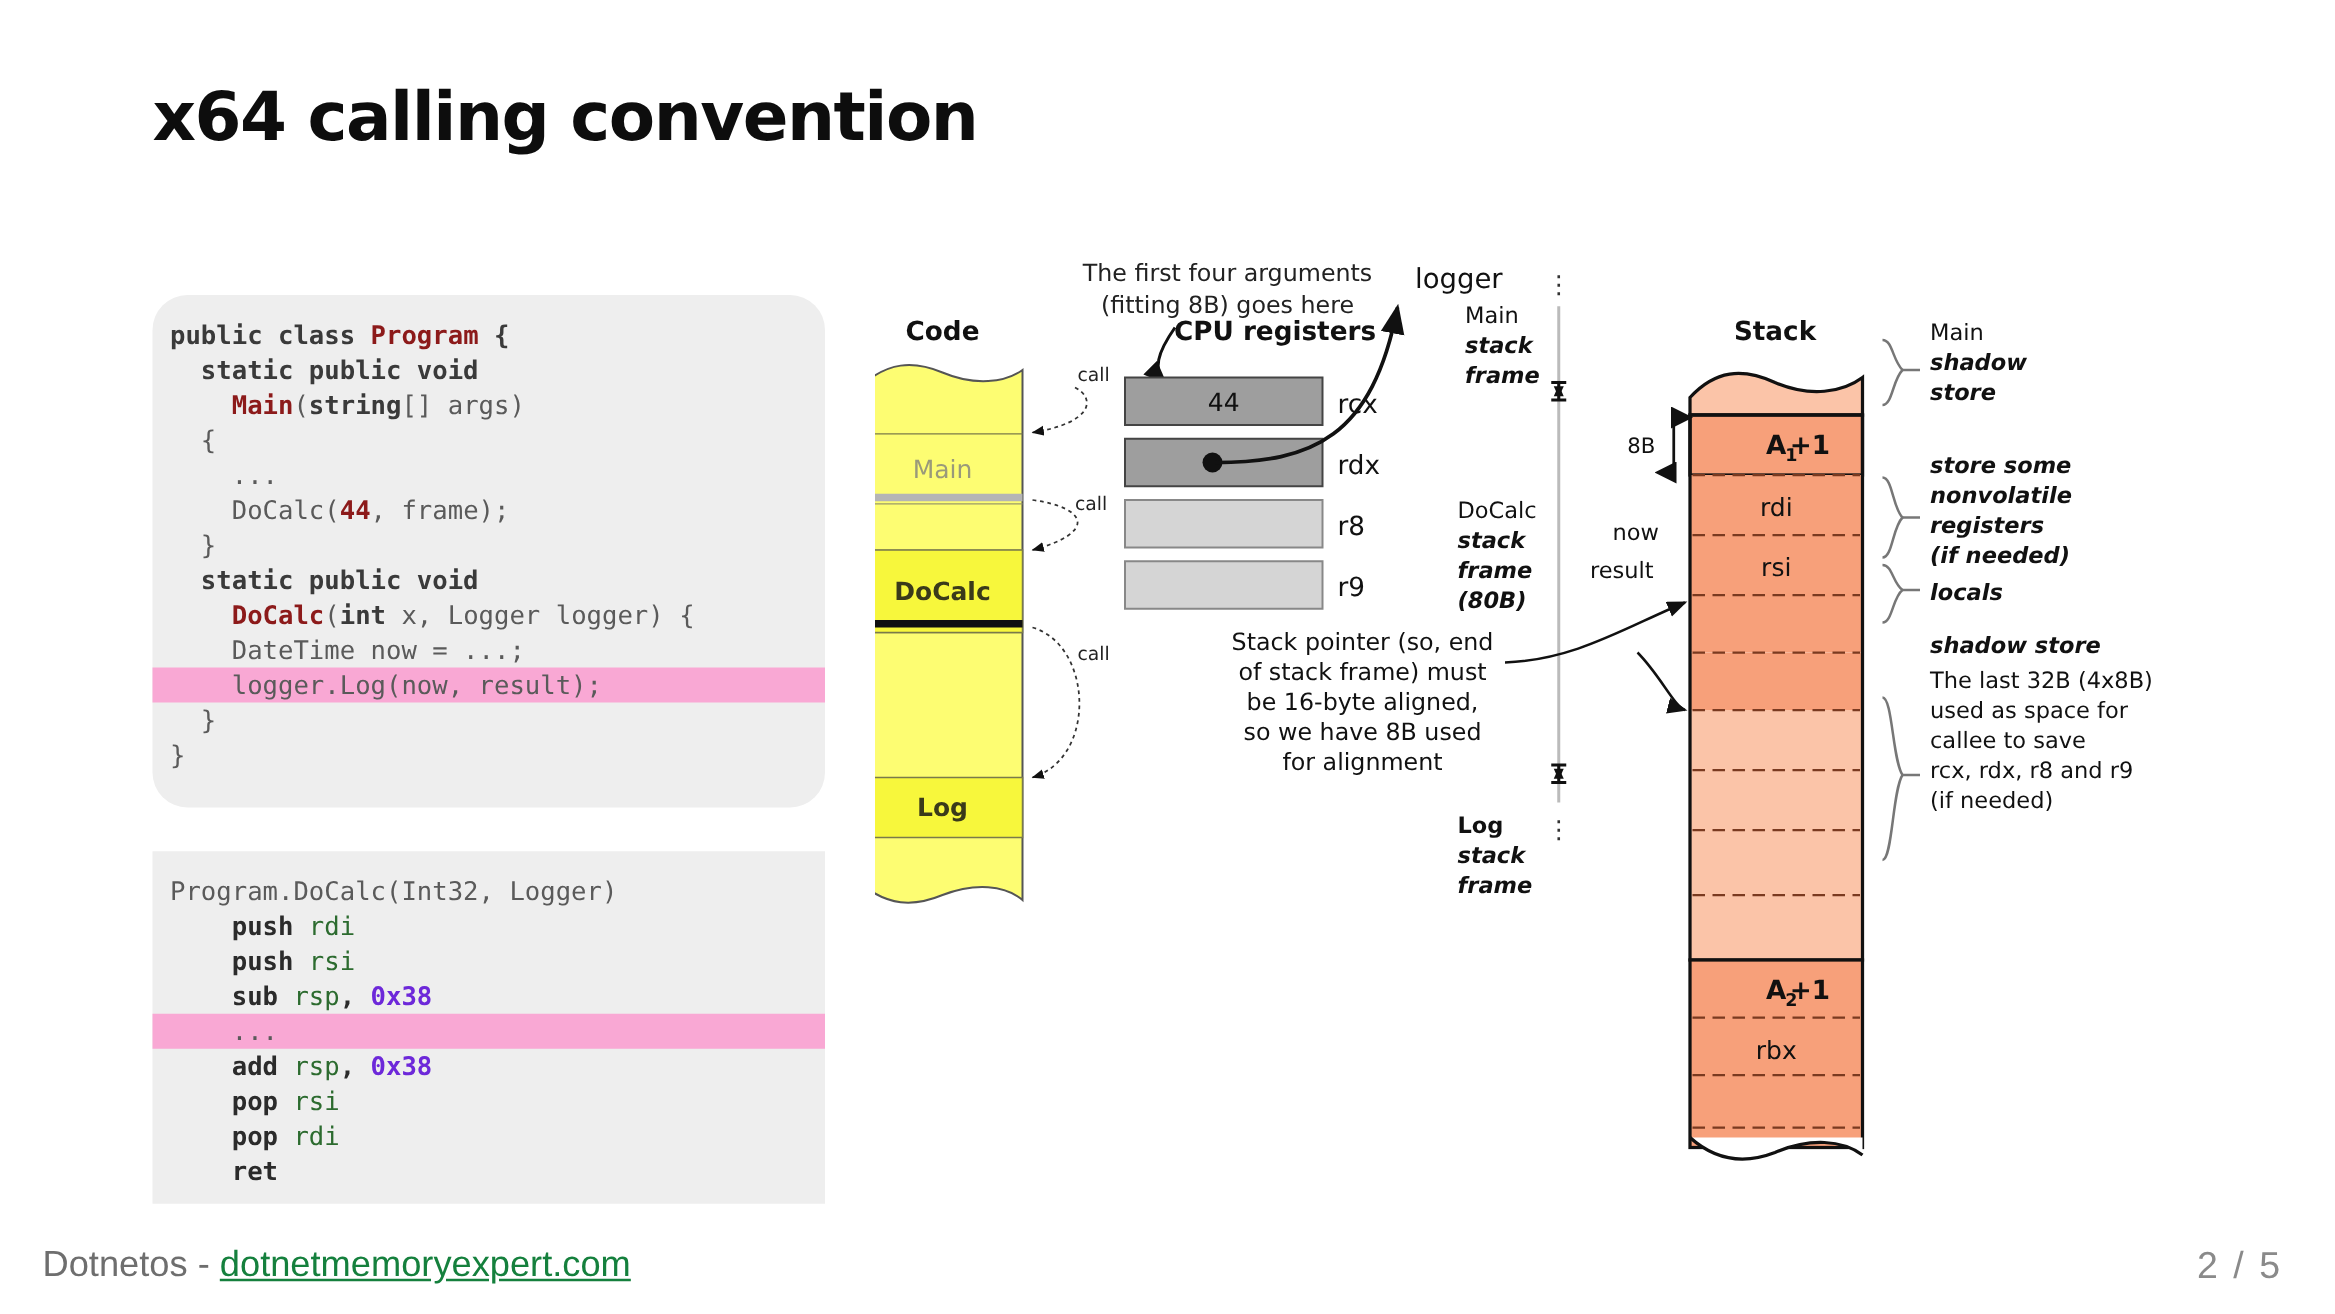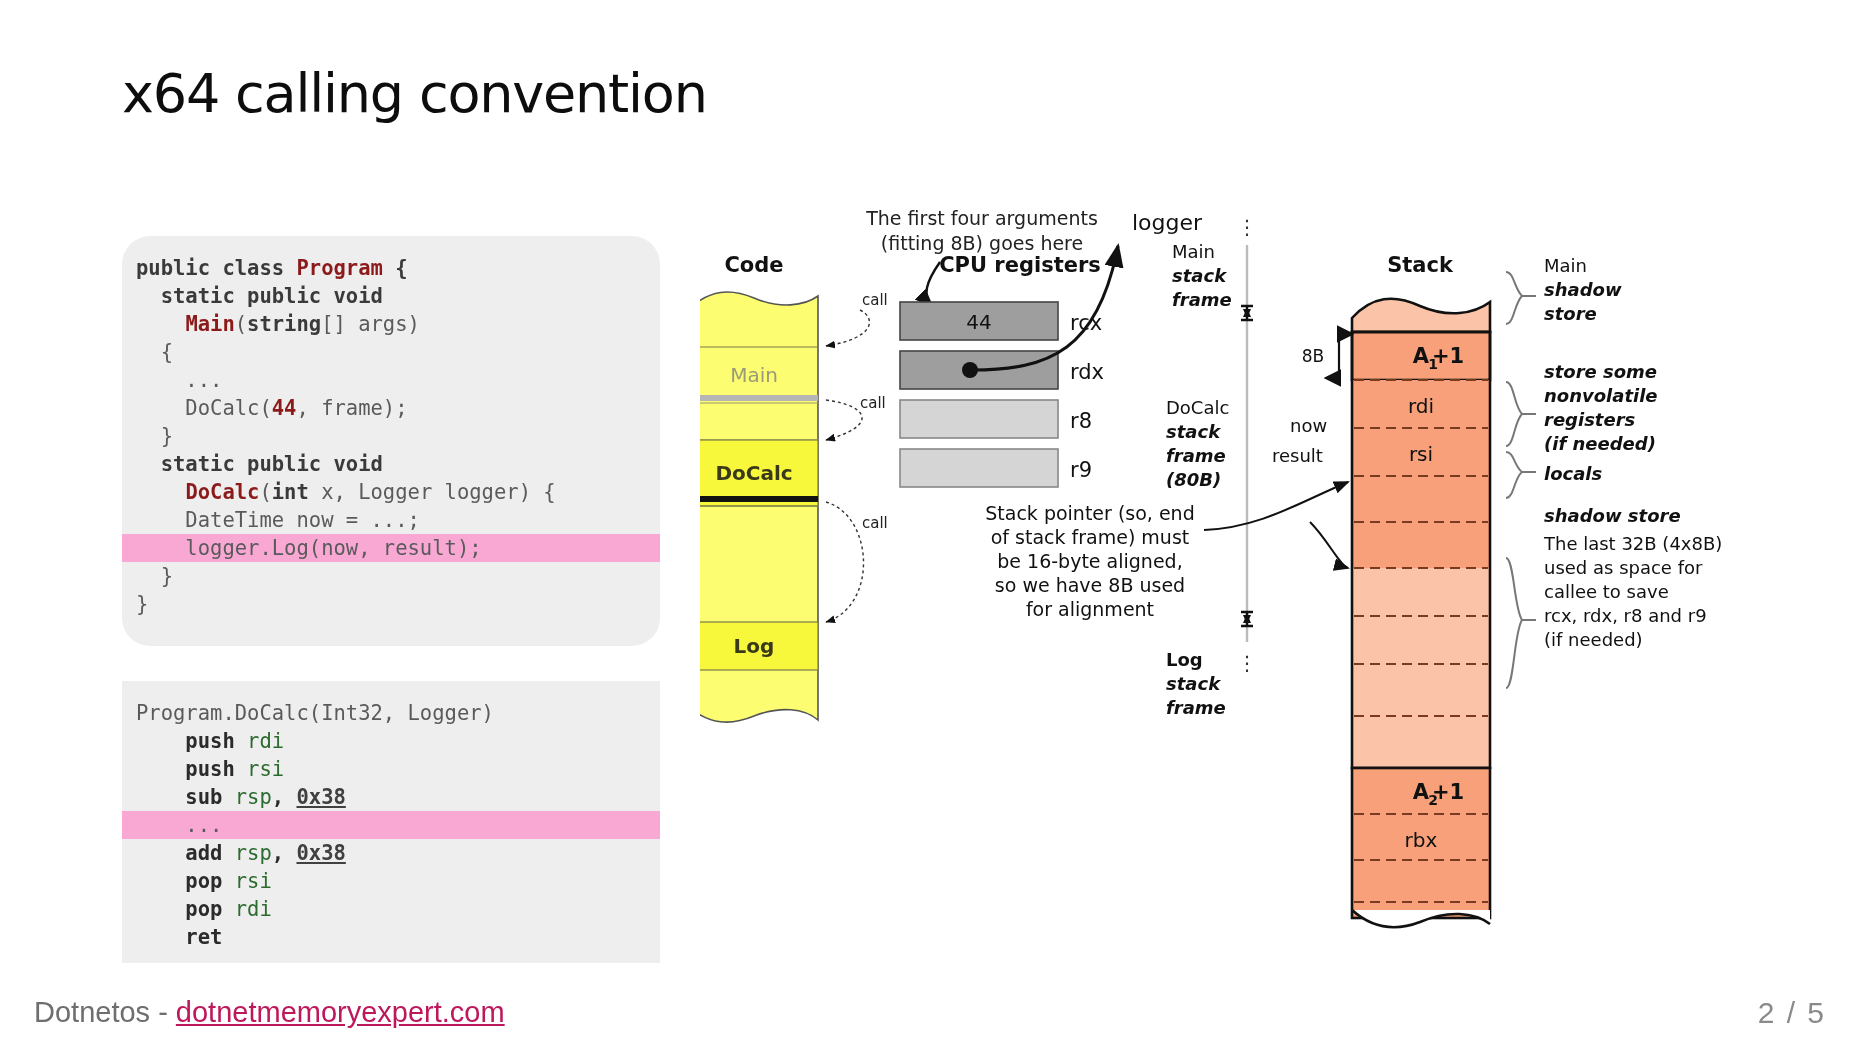--- a/index.html
+++ b/index.html
@@ -4,48 +4,48 @@
 <style>
   html,body{margin:0;padding:0;}
   body{
     width:1868px;height:1051px;background:#ffffff;
     font-family:"Liberation Sans",sans-serif;
     position:relative;overflow:hidden;
   }
   
   #slide-title{
     position:absolute;left:122px;top:62px;
-    font-size:54px;font-weight:normal;color:#0d0d0d;
+    font-size:54px;font-weight:bold;color:#0d0d0d;
     letter-spacing:-1.2px;
     font-family:"DejaVu Sans",sans-serif;
   }
   
   .code-panel{
     position:absolute;background:#eeeeee;
     font-family:"DejaVu Sans Mono","Liberation Mono",monospace;
     font-size:20.5px;line-height:28px;color:#3a3a3a;
     box-sizing:border-box;
   }
   #code-panel-csharp{left:122px;top:236px;width:538px;height:410px;padding:18px 0 16px 0;border-radius:28px;}
   #code-panel-asm{left:122px;top:681px;width:538px;height:282px;padding:18px 0 16px 0;}
   .code-line{white-space:pre;padding-left:14px;height:28px;}
   .code-line.hl{background:#f9a8d4;}
   .tok-kw{color:#3a3a3a;font-weight:bold;}
   .tok-type{color:#8c1a1a;font-weight:bold;}
   .tok-num{color:#8c1a1a;font-weight:bold;}
   .tok-reg{color:#2c6b2f;}
-  .tok-op{color:#404040;font-weight:bold;text-decoration:underline;}
+  .tok-op{color:#6d28d9;font-weight:bold;}
   .tok-plain{color:#5a5a5a;}
   .tok-mn{color:#2b2b2b;font-weight:bold;}
   
   #footer-left{
     position:absolute;left:34px;top:996px;
     font-size:29px;color:#6e6e6e;
   }
-  #footer-link{color:#be185d;text-decoration:underline;}
+  #footer-link{color:#15803d;text-decoration:underline;}
   #footer-page{
     position:absolute;right:42px;top:996px;
     font-size:30px;color:#8a8a8a;letter-spacing:2px;
   }
   
   #diagram{position:absolute;left:700px;top:210px;width:1150px;height:740px;}
   #diagram svg{position:absolute;left:0;top:0;}
   .d-lbl{font-family:"DejaVu Sans",sans-serif;}
 </style>
 </head>

